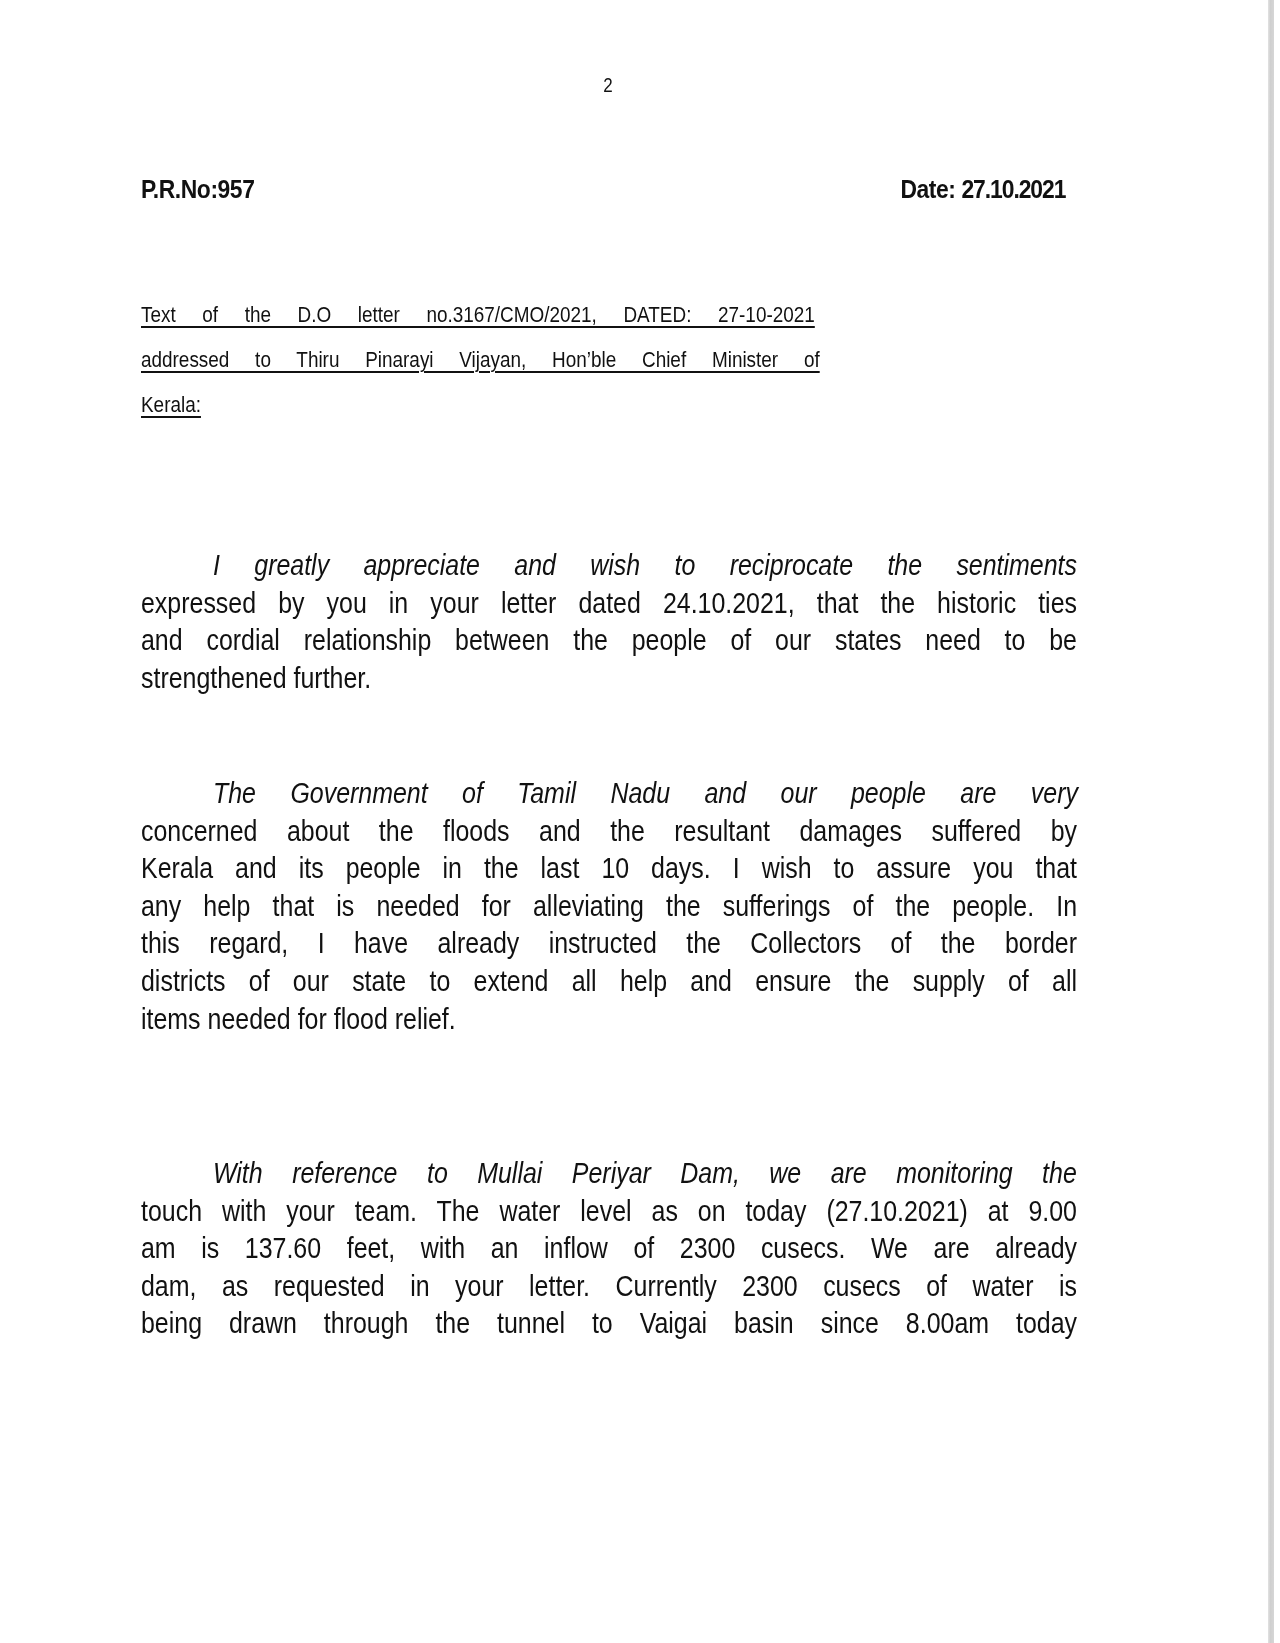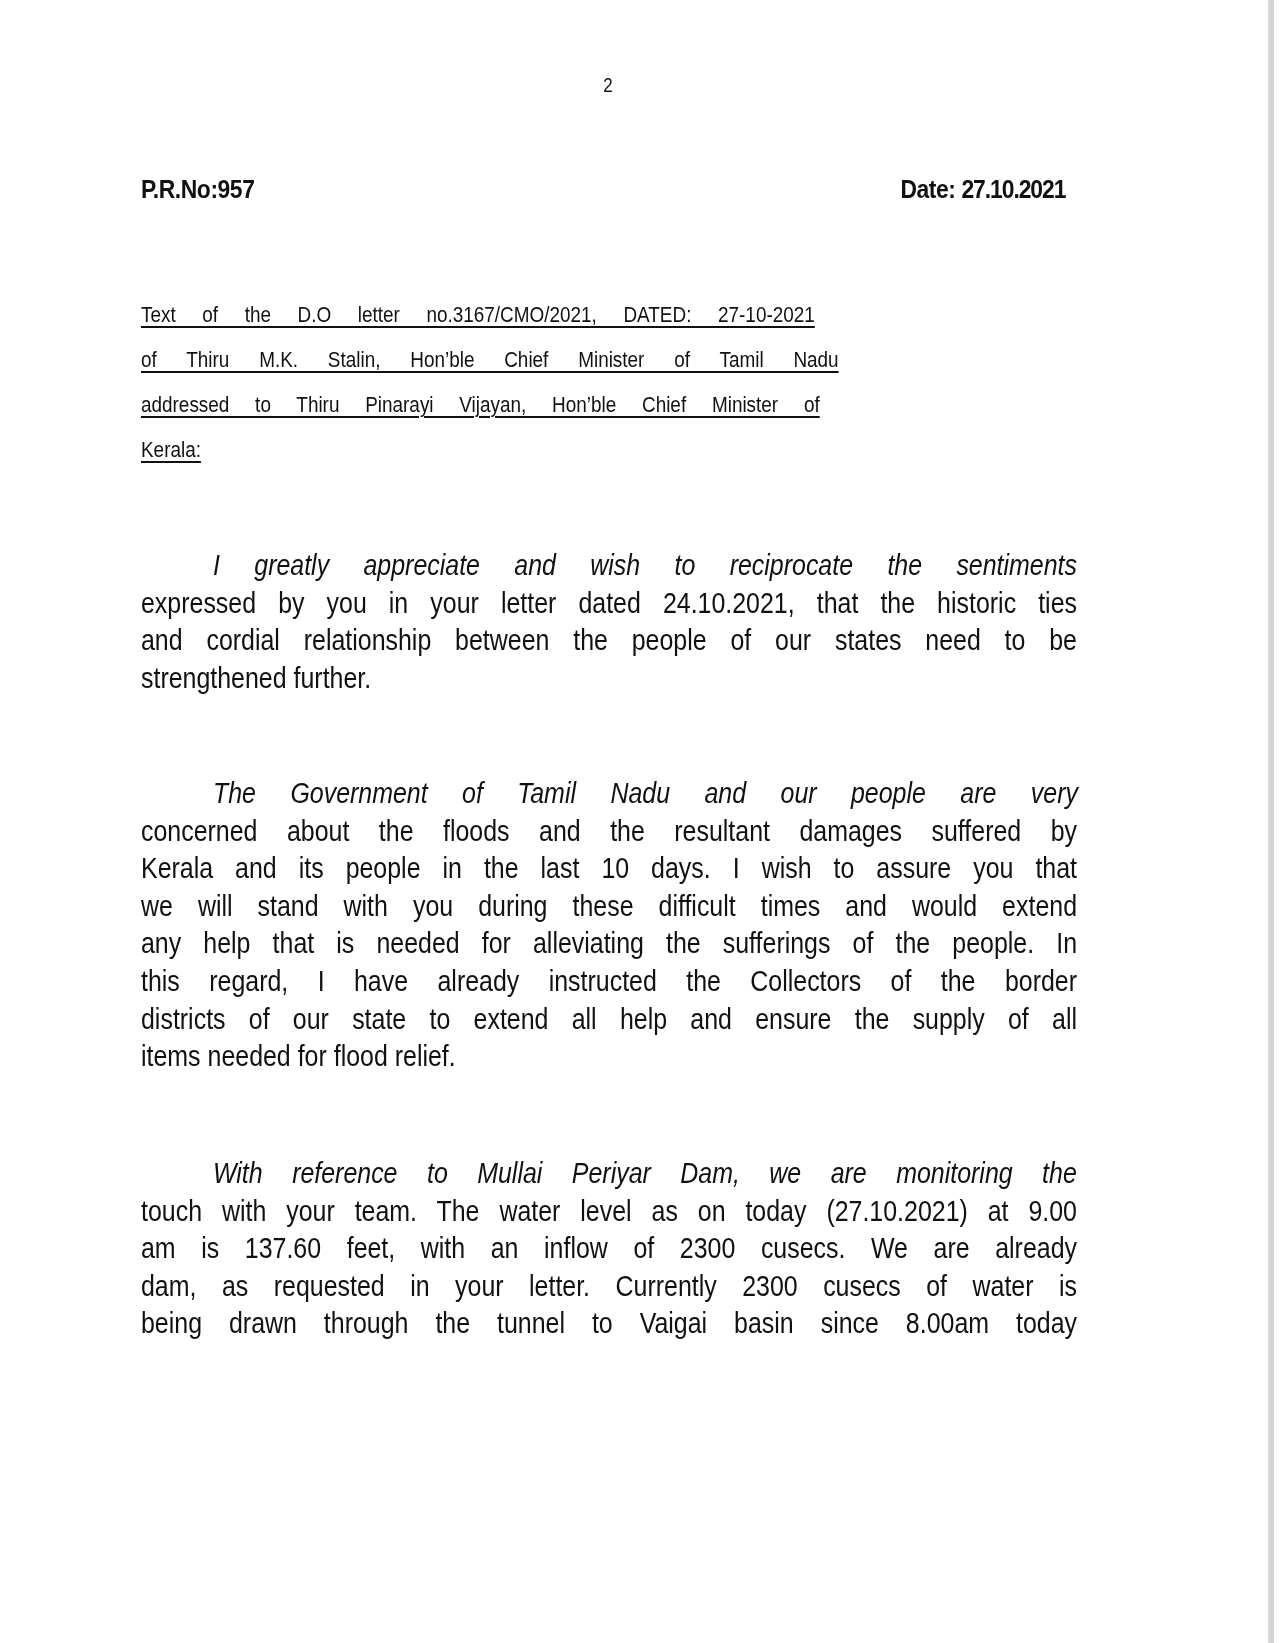--- a/index.html
+++ b/index.html
@@ -132,37 +132,35 @@
 
   <div class="page-number">2</div>
 
   <div class="ref-row">
     <div class="pr-no">P.R.No:957</div>
     <div class="date"><span>Date: </span><span class="date-value">27.10.2021</span></div>
   </div>
 
   <div class="heading">
     <div class="heading-line"><span class="txt fit" style="transform: scaleX(0.86); word-spacing: 24.8121px;">Text of the D.O letter no.3167/CMO/2021, DATED: 27-10-2021</span></div>
-    <div class="heading-line"><span class="txt fit" style="transform: scaleX(0.86); word-spacing: 28.5448px;">of Thiru M.K. Stalin, Hon’ble Chief Minister of Tamil Nadu</span></div>
     <div class="heading-line"><span class="txt fit" style="transform: scaleX(0.86); word-spacing: 23.8492px;">addressed to Thiru Pinarayi Vijayan, Hon’ble Chief Minister of</span></div>
     <div class="heading-line last"><span class="txt" style="transform: scaleX(0.86);">Kerala:</span></div>
   </div>
 
   <div class="para" style="top:547px;">
     <div class="line indent"><span class="txt fit" style="transform: scaleX(0.86); word-spacing: 31.8841px;">I greatly appreciate and wish to reciprocate the sentiments</span></div>
     <div class="line"><span class="txt fit" style="transform: scaleX(0.86); word-spacing: 17.6048px;">expressed by you in your letter dated 24.10.2021, that the historic ties</span></div>
     <div class="line"><span class="txt fit" style="transform: scaleX(0.86); word-spacing: 19.6489px;">and cordial relationship between the people of our states need to be</span></div>
     <div class="line"><span class="txt" style="transform: scaleX(0.86);">strengthened further.</span></div>
   </div>
 
   <div class="para" style="top:775px;">
     <div class="line indent"><span class="txt fit" style="transform: scaleX(0.86); word-spacing: 31.9821px;">The Government of Tamil Nadu and our people are very</span></div>
     <div class="line"><span class="txt fit" style="transform: scaleX(0.86); word-spacing: 26.2271px;">concerned about the floods and the resultant damages suffered by</span></div>
     <div class="line"><span class="txt fit" style="transform: scaleX(0.86); word-spacing: 17.5176px;">Kerala and its people in the last 10 days.  I wish to assure you that</span></div>
-    <div class="line"><span class="txt fit" style="transform: scaleX(0.86); word-spacing: 21.0296px;">we will stand with you during these difficult times and would extend</span></div>
     <div class="line"><span class="txt fit" style="transform: scaleX(0.86); word-spacing: 17.6547px;">any help that is needed for alleviating the sufferings of the people. In</span></div>
     <div class="line"><span class="txt fit" style="transform: scaleX(0.86); word-spacing: 26.1419px;">this regard, I have already instructed the Collectors of the border</span></div>
     <div class="line"><span class="txt fit" style="transform: scaleX(0.86); word-spacing: 18.9902px;">districts of our state to extend all help and ensure the supply of all</span></div>
     <div class="line"><span class="txt" style="transform: scaleX(0.86);">items needed for flood relief.</span></div>
   </div>
 
   <div class="para" style="top:1155px;">
     <div class="line indent"><span class="txt fit" style="transform: scaleX(0.86); word-spacing: 26.2043px;">With reference to Mullai Periyar Dam, we are monitoring the</span></div>
     <div class="line"><span class="txt fit" style="transform: scaleX(0.86); word-spacing: 15.1091px;">touch with your team. The water level as on today (27.10.2021) at 9.00</span></div>
     <div class="line"><span class="txt fit" style="transform: scaleX(0.86); word-spacing: 21.6951px;">am is 137.60 feet, with an inflow of 2300 cusecs. We are already</span></div>

